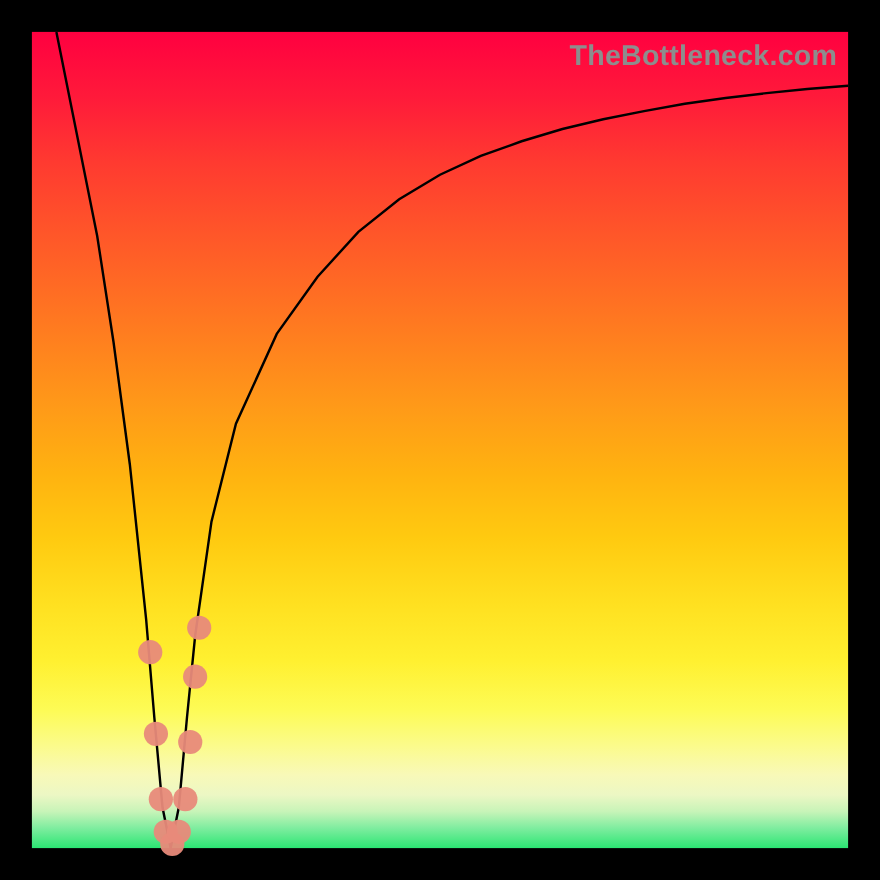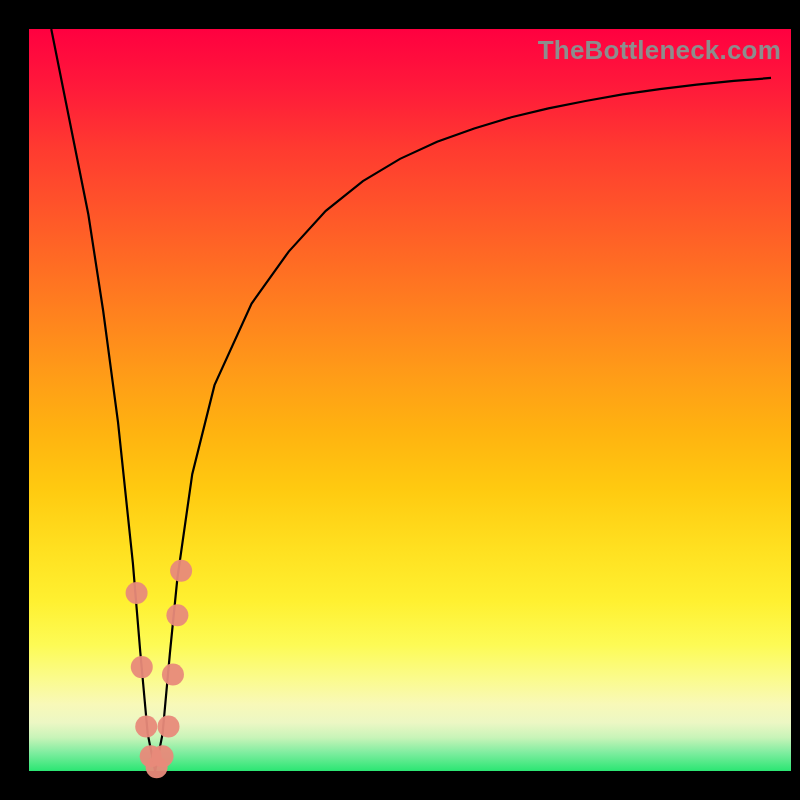--- a/index.html
+++ b/index.html
@@ -34,21 +34,20 @@
       #ffe020 70%,
       #fff030 77%,
       #fdfb55 83%,
       #fbfb8c 87.5%,
       #f8f9b8 91%,
       #ecf7c4 93.5%,
       #c8f4b8 95.5%,
       #80eda0 97.5%,
       #2BE673 100%
     );
-    padding-left: 20px;
   }
   .watermark {
     position: absolute;
     top: 6px;
     right: 10px;
     font-family: Arial, Helvetica, sans-serif;
     font-size: 26px;
     font-weight: 600;
     color: #8d8d8d;
     letter-spacing: 0.2px;

